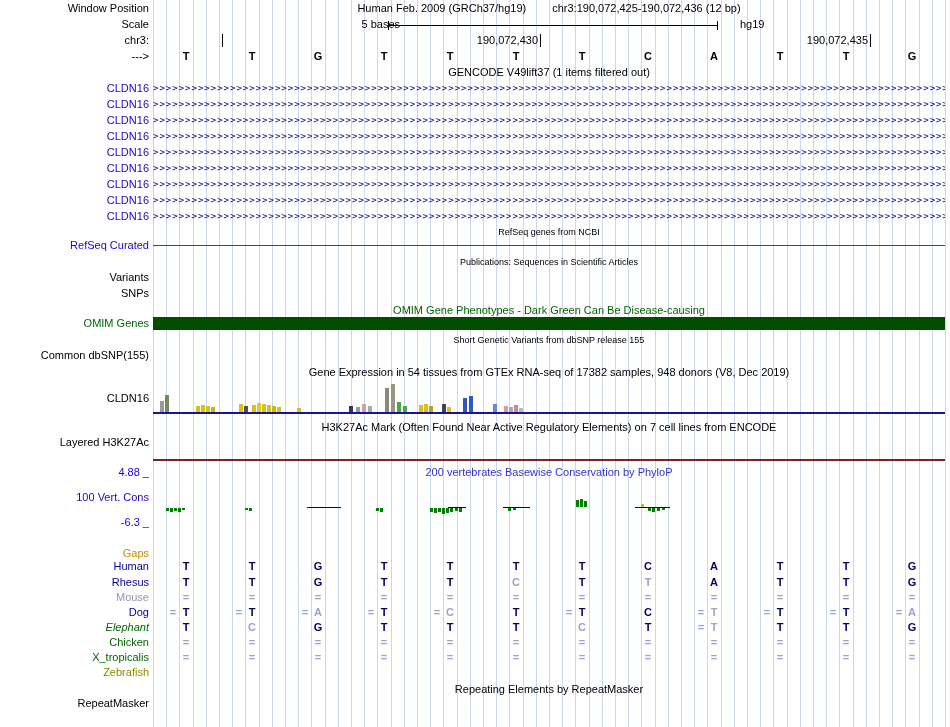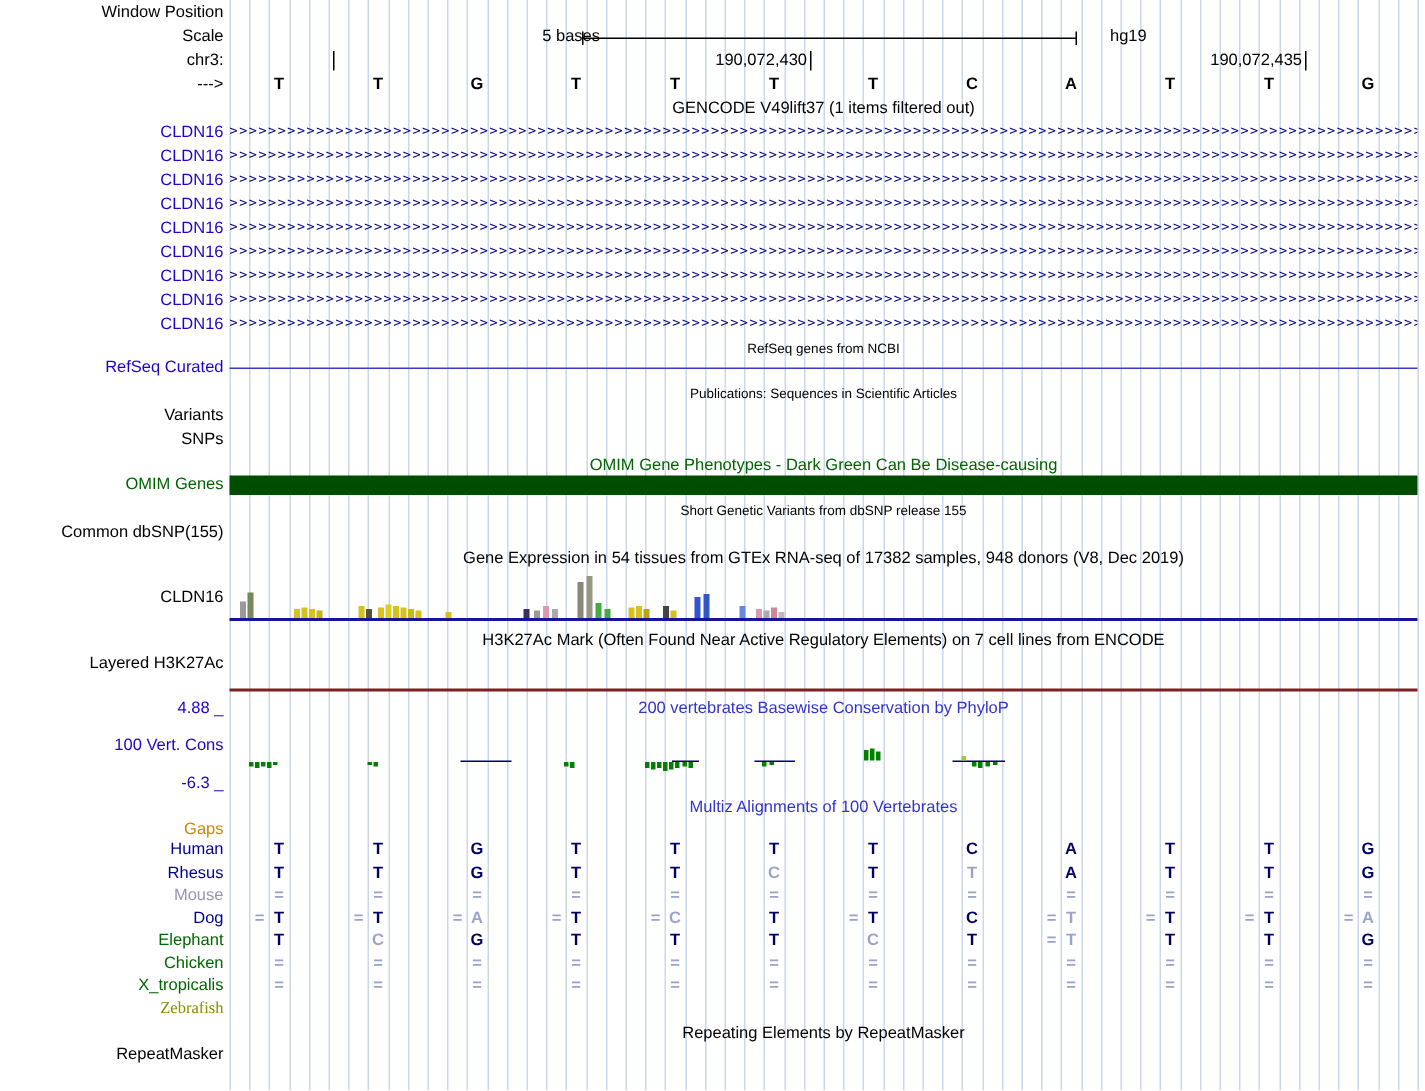--- a/index.html
+++ b/index.html
@@ -91,20 +91,24 @@
       <div class="gridline" style="left: 866px; background: rgb(204, 216, 232);"></div>
       <div class="gridline" style="left: 879px; background: rgb(204, 216, 232);"></div>
       <div class="gridline" style="left: 892px; background: rgb(204, 216, 232);"></div>
       <div class="gridline" style="left: 905px; background: rgb(204, 216, 232);"></div>
       <div class="gridline" style="left: 919px; background: rgb(204, 216, 232);"></div>
       <div class="gridline" style="left: 932px; background: rgb(204, 216, 232);"></div>
       <div class="gridline" style="left: 945px; background: rgb(204, 216, 232);"></div>
     </div>
 
   <div class="lbl" style="top:2px">Window Position</div>
+  <div class="hdr-center">
+    <span>Human Feb. 2009 (GRCh37/hg19)</span>
+    <span>chr3:190,072,425-190,072,436 (12 bp)</span>
+  </div>
 
   <div class="lbl" style="top:18px">Scale</div>
   <div class="abslabel" style="left:300px;top:18px;width:84px;text-align:right">5 bases</div>
   <div class="hline" style="left:388px;top:25px;width:330px"></div>
   <div class="tick" style="left:388px;top:21px;height:9px"></div>
   <div class="tick" style="left:717px;top:21px;height:9px"></div>
   <div class="abslabel" style="left:724px;top:18px">hg19</div>
 
   <div class="lbl" style="top:34px">chr3:</div>
   <div class="tick" style="left:222px;top:34px;height:13px"></div>
@@ -242,21 +246,20 @@
       <div class="consbar" style="left: 576px; top: 500px; height: 7px; background: rgb(0, 128, 0);"></div>
       <div class="consbar" style="left: 580px; top: 499px; height: 8px; background: rgb(0, 128, 0);"></div>
       <div class="consbar" style="left: 584px; top: 501px; height: 6px; background: rgb(0, 128, 0);"></div>
       <div class="consbar" style="left: 641px; top: 504px; height: 3px; background: rgb(154, 205, 50);"></div>
       <div class="consbar" style="left: 648px; top: 508px; height: 3px; background: rgb(0, 128, 0);"></div>
       <div class="consbar" style="left: 652px; top: 508px; height: 4px; background: rgb(0, 128, 0);"></div>
       <div class="consbar" style="left: 657px; top: 508px; height: 3px; background: rgb(0, 128, 0);"></div>
       <div class="consbar" style="left: 662px; top: 508px; height: 2px; background: rgb(0, 128, 0);"></div>
     </div>
 
-  <div class="ctitle blue" style="top:532px">Multiz Alignments of 100 Vertebrates</div>
   <div id="multiz-rows">
       <div class="lbl" style="top: 547px; color: rgb(204, 136, 0);">Gaps</div>
       <div class="lbl" style="top: 560px; color: rgb(0, 0, 153);">Human</div>
       <div class="base" style="left: 186px; top: 560px; color: rgb(0, 0, 102);">T</div>
       <div class="base" style="left: 252px; top: 560px; color: rgb(0, 0, 102);">T</div>
       <div class="base" style="left: 318px; top: 560px; color: rgb(0, 0, 102);">G</div>
       <div class="base" style="left: 384px; top: 560px; color: rgb(0, 0, 102);">T</div>
       <div class="base" style="left: 450px; top: 560px; color: rgb(0, 0, 102);">T</div>
       <div class="base" style="left: 516px; top: 560px; color: rgb(0, 0, 102);">T</div>
       <div class="base" style="left: 582px; top: 560px; color: rgb(0, 0, 102);">T</div>
@@ -307,21 +310,21 @@
       <div class="base" style="left: 582px; top: 606px; color: rgb(0, 0, 102);">T</div>
       <div class="base" style="left: 648px; top: 606px; color: rgb(0, 0, 102);">C</div>
       <div class="base" style="left: 701px; top: 606px; color: rgb(153, 163, 204);">=</div>
       <div class="base" style="left: 714px; top: 606px; color: rgb(153, 163, 204);">T</div>
       <div class="base" style="left: 767px; top: 606px; color: rgb(153, 163, 204);">=</div>
       <div class="base" style="left: 780px; top: 606px; color: rgb(0, 0, 102);">T</div>
       <div class="base" style="left: 833px; top: 606px; color: rgb(153, 163, 204);">=</div>
       <div class="base" style="left: 846px; top: 606px; color: rgb(0, 0, 102);">T</div>
       <div class="base" style="left: 899px; top: 606px; color: rgb(153, 163, 204);">=</div>
       <div class="base" style="left: 912px; top: 606px; color: rgb(153, 163, 204);">A</div>
-      <div class="lbl" style="top: 621px; color: rgb(0, 102, 0);">Elephant</div>
+      <div class="lbl" style="top: 621px; color: rgb(0, 102, 0); font-style: italic;">Elephant</div>
       <div class="base" style="left: 186px; top: 621px; color: rgb(0, 0, 102);">T</div>
       <div class="base" style="left: 252px; top: 621px; color: rgb(153, 163, 204);">C</div>
       <div class="base" style="left: 318px; top: 621px; color: rgb(0, 0, 102);">G</div>
       <div class="base" style="left: 384px; top: 621px; color: rgb(0, 0, 102);">T</div>
       <div class="base" style="left: 450px; top: 621px; color: rgb(0, 0, 102);">T</div>
       <div class="base" style="left: 516px; top: 621px; color: rgb(0, 0, 102);">T</div>
       <div class="base" style="left: 582px; top: 621px; color: rgb(153, 163, 204);">C</div>
       <div class="base" style="left: 648px; top: 621px; color: rgb(0, 0, 102);">T</div>
       <div class="base" style="left: 701px; top: 621px; color: rgb(153, 163, 204);">=</div>
       <div class="base" style="left: 714px; top: 621px; color: rgb(153, 163, 204);">T</div>
@@ -347,18 +350,18 @@
       <div class="base" style="left: 318px; top: 651px; color: rgb(153, 163, 204);">=</div>
       <div class="base" style="left: 384px; top: 651px; color: rgb(153, 163, 204);">=</div>
       <div class="base" style="left: 450px; top: 651px; color: rgb(153, 163, 204);">=</div>
       <div class="base" style="left: 516px; top: 651px; color: rgb(153, 163, 204);">=</div>
       <div class="base" style="left: 582px; top: 651px; color: rgb(153, 163, 204);">=</div>
       <div class="base" style="left: 648px; top: 651px; color: rgb(153, 163, 204);">=</div>
       <div class="base" style="left: 714px; top: 651px; color: rgb(153, 163, 204);">=</div>
       <div class="base" style="left: 780px; top: 651px; color: rgb(153, 163, 204);">=</div>
       <div class="base" style="left: 846px; top: 651px; color: rgb(153, 163, 204);">=</div>
       <div class="base" style="left: 912px; top: 651px; color: rgb(153, 163, 204);">=</div>
-      <div class="lbl" style="top: 666px; color: rgb(139, 139, 0); font-family: Liberation Serif, serif;">Zebrafish</div>
+      <div class="lbl" style="top: 666px; color: rgb(139, 139, 0);">Zebrafish</div>
     </div>
 
   <div class="ctitle" style="top:683px">Repeating Elements by RepeatMasker</div>
   <div class="lbl" style="top:697px">RepeatMasker</div>
 </div>
 
 </body></html>

